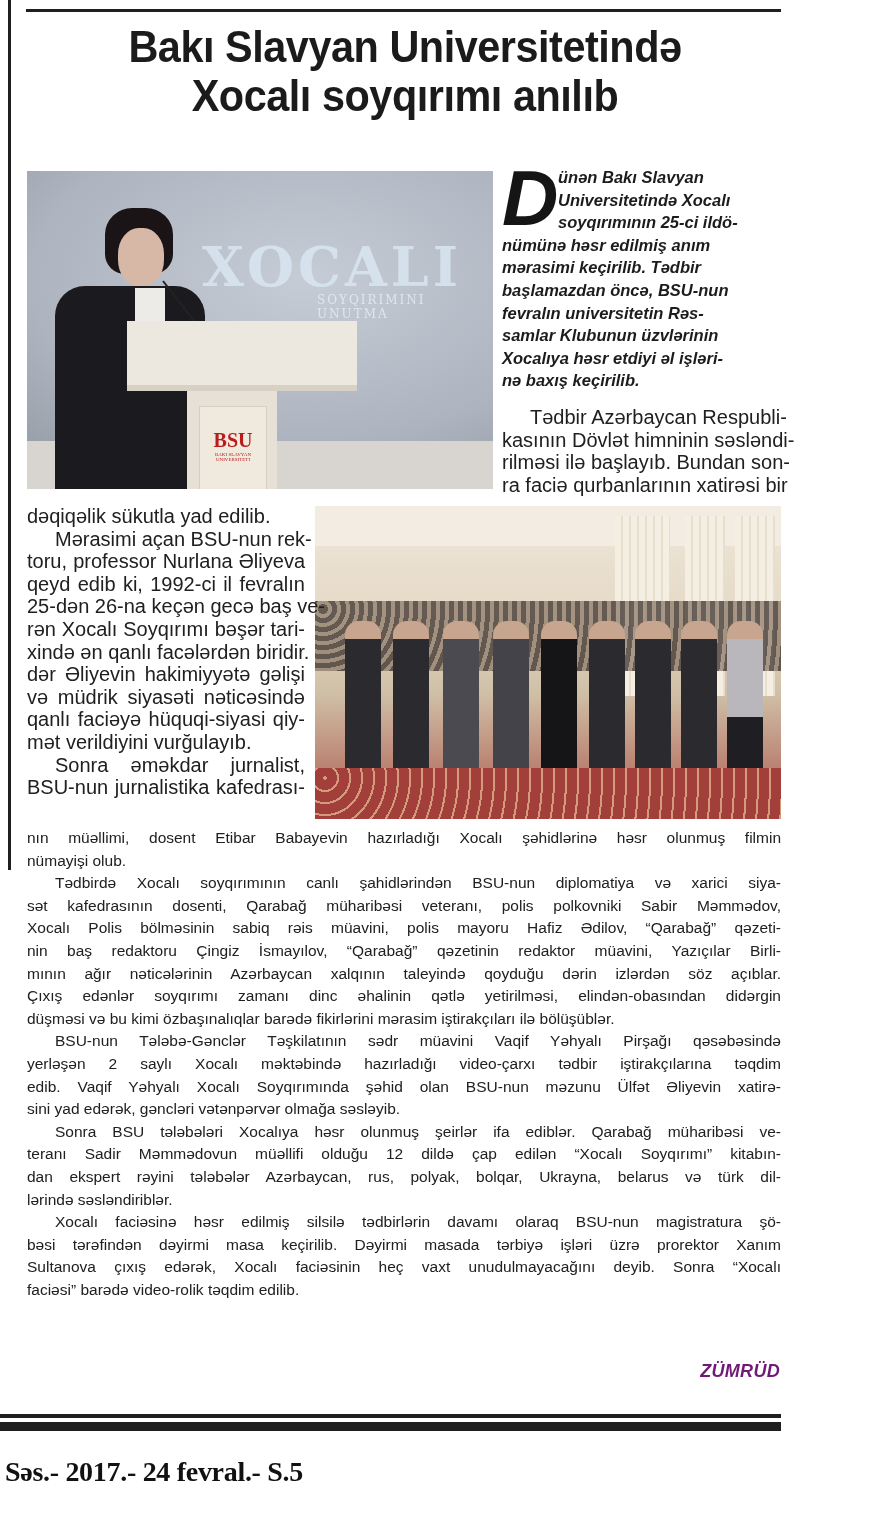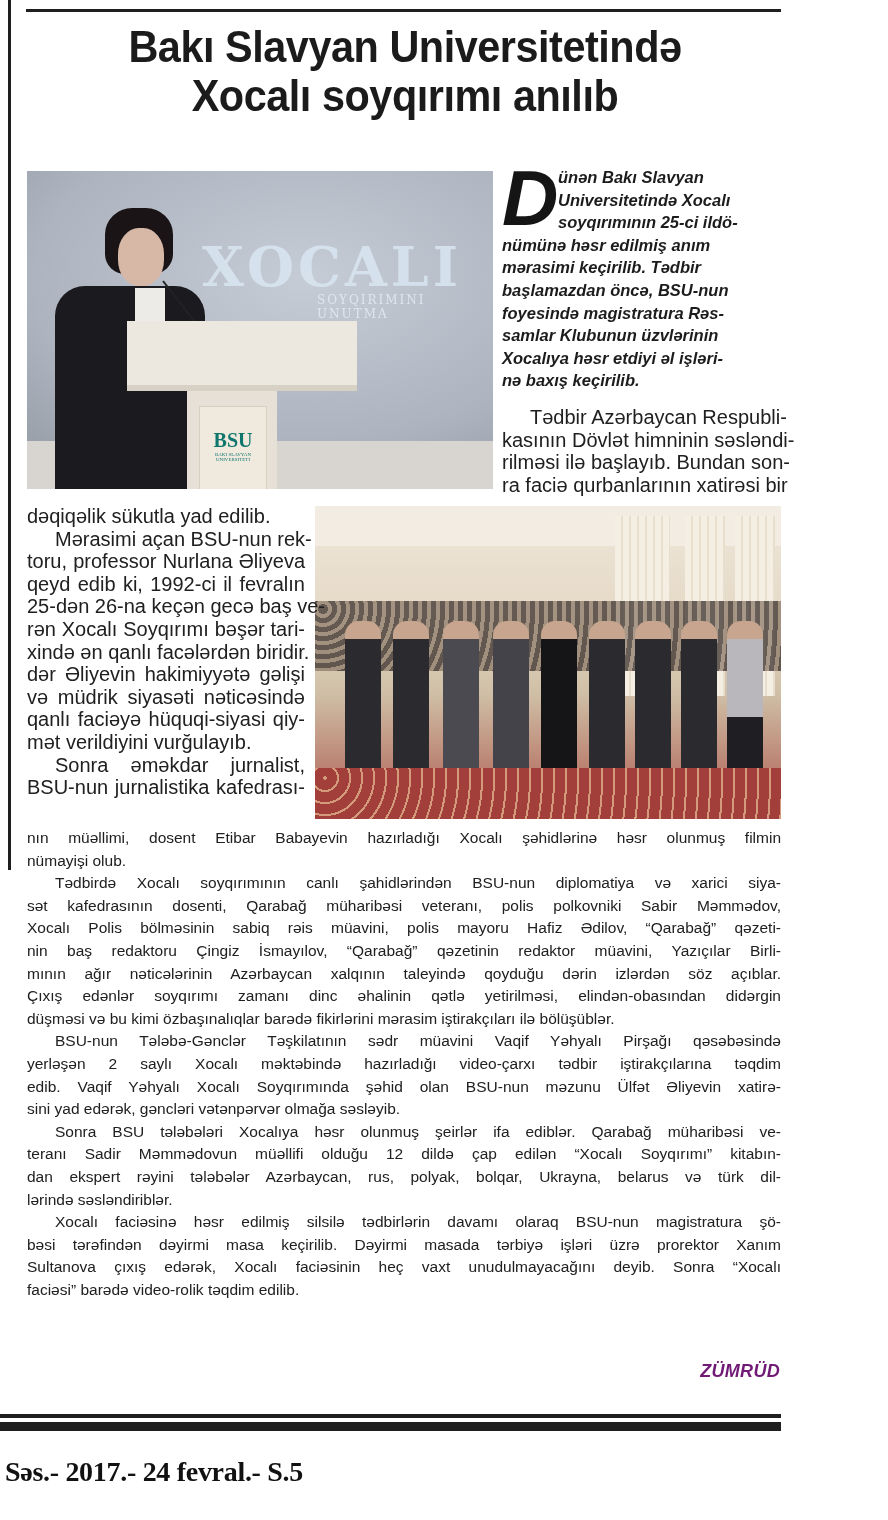--- a/index.html
+++ b/index.html
@@ -17,21 +17,21 @@
   .p1-sub { position:absolute; left:290px; top:122px; font-family:"DejaVu Serif", serif; font-size:12px; color:#e6eef5; letter-spacing:2px; opacity:0.8; }
   .p1-floor { position:absolute; left:0; top:270px; width:100%; height:48px; background:#d8d4cf; }
   .p1-woman { position:absolute; left:28px; top:25px; width:140px; height:293px; }
   .p1-hair { position:absolute; left:50px; top:12px; width:68px; height:66px; background:#1a1416; border-radius:40% 40% 30% 30%; }
   .p1-face { position:absolute; left:63px; top:32px; width:46px; height:58px; background:#d7b7a6; border-radius:45%; }
   .p1-body { position:absolute; left:0; top:90px; width:150px; height:210px; background:#1b1a1e; border-radius:30px 30px 0 0; }
   .p1-collar { position:absolute; left:80px; top:92px; width:30px; height:60px; background:#ecebe8; }
   .p1-podium { position:absolute; left:100px; top:150px; width:230px; height:168px; }
   .p1-podtop { position:absolute; left:0; top:0; width:230px; height:70px; background:#ece7df; box-shadow:inset 0 -6px 0 #d6d0c5; }
   .p1-podbase { position:absolute; left:60px; top:70px; width:90px; height:98px; background:#e6e0d6; }
-  .p1-logo { position:absolute; left:72px; top:85px; width:66px; height:82px; background:#efe9de; border:1px solid #d8cfc0; text-align:center; font-family:"Liberation Serif", serif; color:#0f766e; }
+  .p1-logo { position:absolute; left:72px; top:85px; width:66px; height:82px; background:#efe9de; border:1px solid #d8cfc0; text-align:center; font-family:"Liberation Serif", serif; color:#b91c1c; }
   .p1-logo .b { font-size:20px; font-weight:bold; margin-top:22px; display:block; }
   .p1-logo .s { font-size:5px; display:block; }
   .p1-mic { position:absolute; left:135px; top:110px; width:2px; height:60px; background:#222; transform:rotate(-38deg); transform-origin:top; }
 
   .photo2 { left:315px; top:506px; width:466px; height:313px; background:linear-gradient(180deg,#efe7da 0%,#e5d9c6 35%,#cfbfa6 60%,#b97e6e 85%,#a75f55 100%); }
   .p2-ceiling { position:absolute; left:0; top:0; width:100%; height:40px; background:#f3ece2; }
   .p2-window { position:absolute; top:10px; height:180px; background:repeating-linear-gradient(90deg,#f4eee3 0 6px,#e8decd 6px 8px); }
   .p2-crowd { position:absolute; left:0; top:95px; width:100%; height:70px; background:repeating-radial-gradient(circle at 8px 8px,#3a302c 0 5px,#8e7b6a 5px 9px); opacity:0.75; }
   .p2-row { position:absolute; left:30px; top:115px; width:420px; height:160px; }
   .p2-man { position:absolute; top:0; width:36px; height:160px; background:linear-gradient(180deg,#c8a58e 0 18px,#2b2a2f 18px 100%); border-radius:14px 14px 2px 2px; }
@@ -89,21 +89,21 @@
 </div>
 
 <div class="dropcap">D</div>
 <div class="lead">
   <span class="line ind">ünən Bakı Slavyan</span>
   <span class="line ind">Universitetində Xocalı</span>
   <span class="line ind">soyqırımının 25-ci ildö-</span>
   <span class="line">nümünə həsr edilmiş anım</span>
   <span class="line">mərasimi keçirilib. Tədbir</span>
   <span class="line">başlamazdan öncə, BSU-nun</span>
-  <span class="line">foyesində magistratura Rəs-</span>
+  <span class="line">fevralın universitetin Rəs-</span>
   <span class="line">samlar Klubunun üzvlərinin</span>
   <span class="line">Xocalıya həsr etdiyi əl işləri-</span>
   <span class="line">nə baxış keçirilib.</span>
 </div>
 
 <div class="txt right-col">
   <span class="line" style="padding-left:28px">Tədbir Azərbaycan Respubli-</span>
   <span class="line">kasının Dövlət himninin səsləndi-</span>
   <span class="line">rilməsi ilə başlayıb. Bundan son-</span>
   <span class="line">ra faciə qurbanlarının xatirəsi bir</span>

